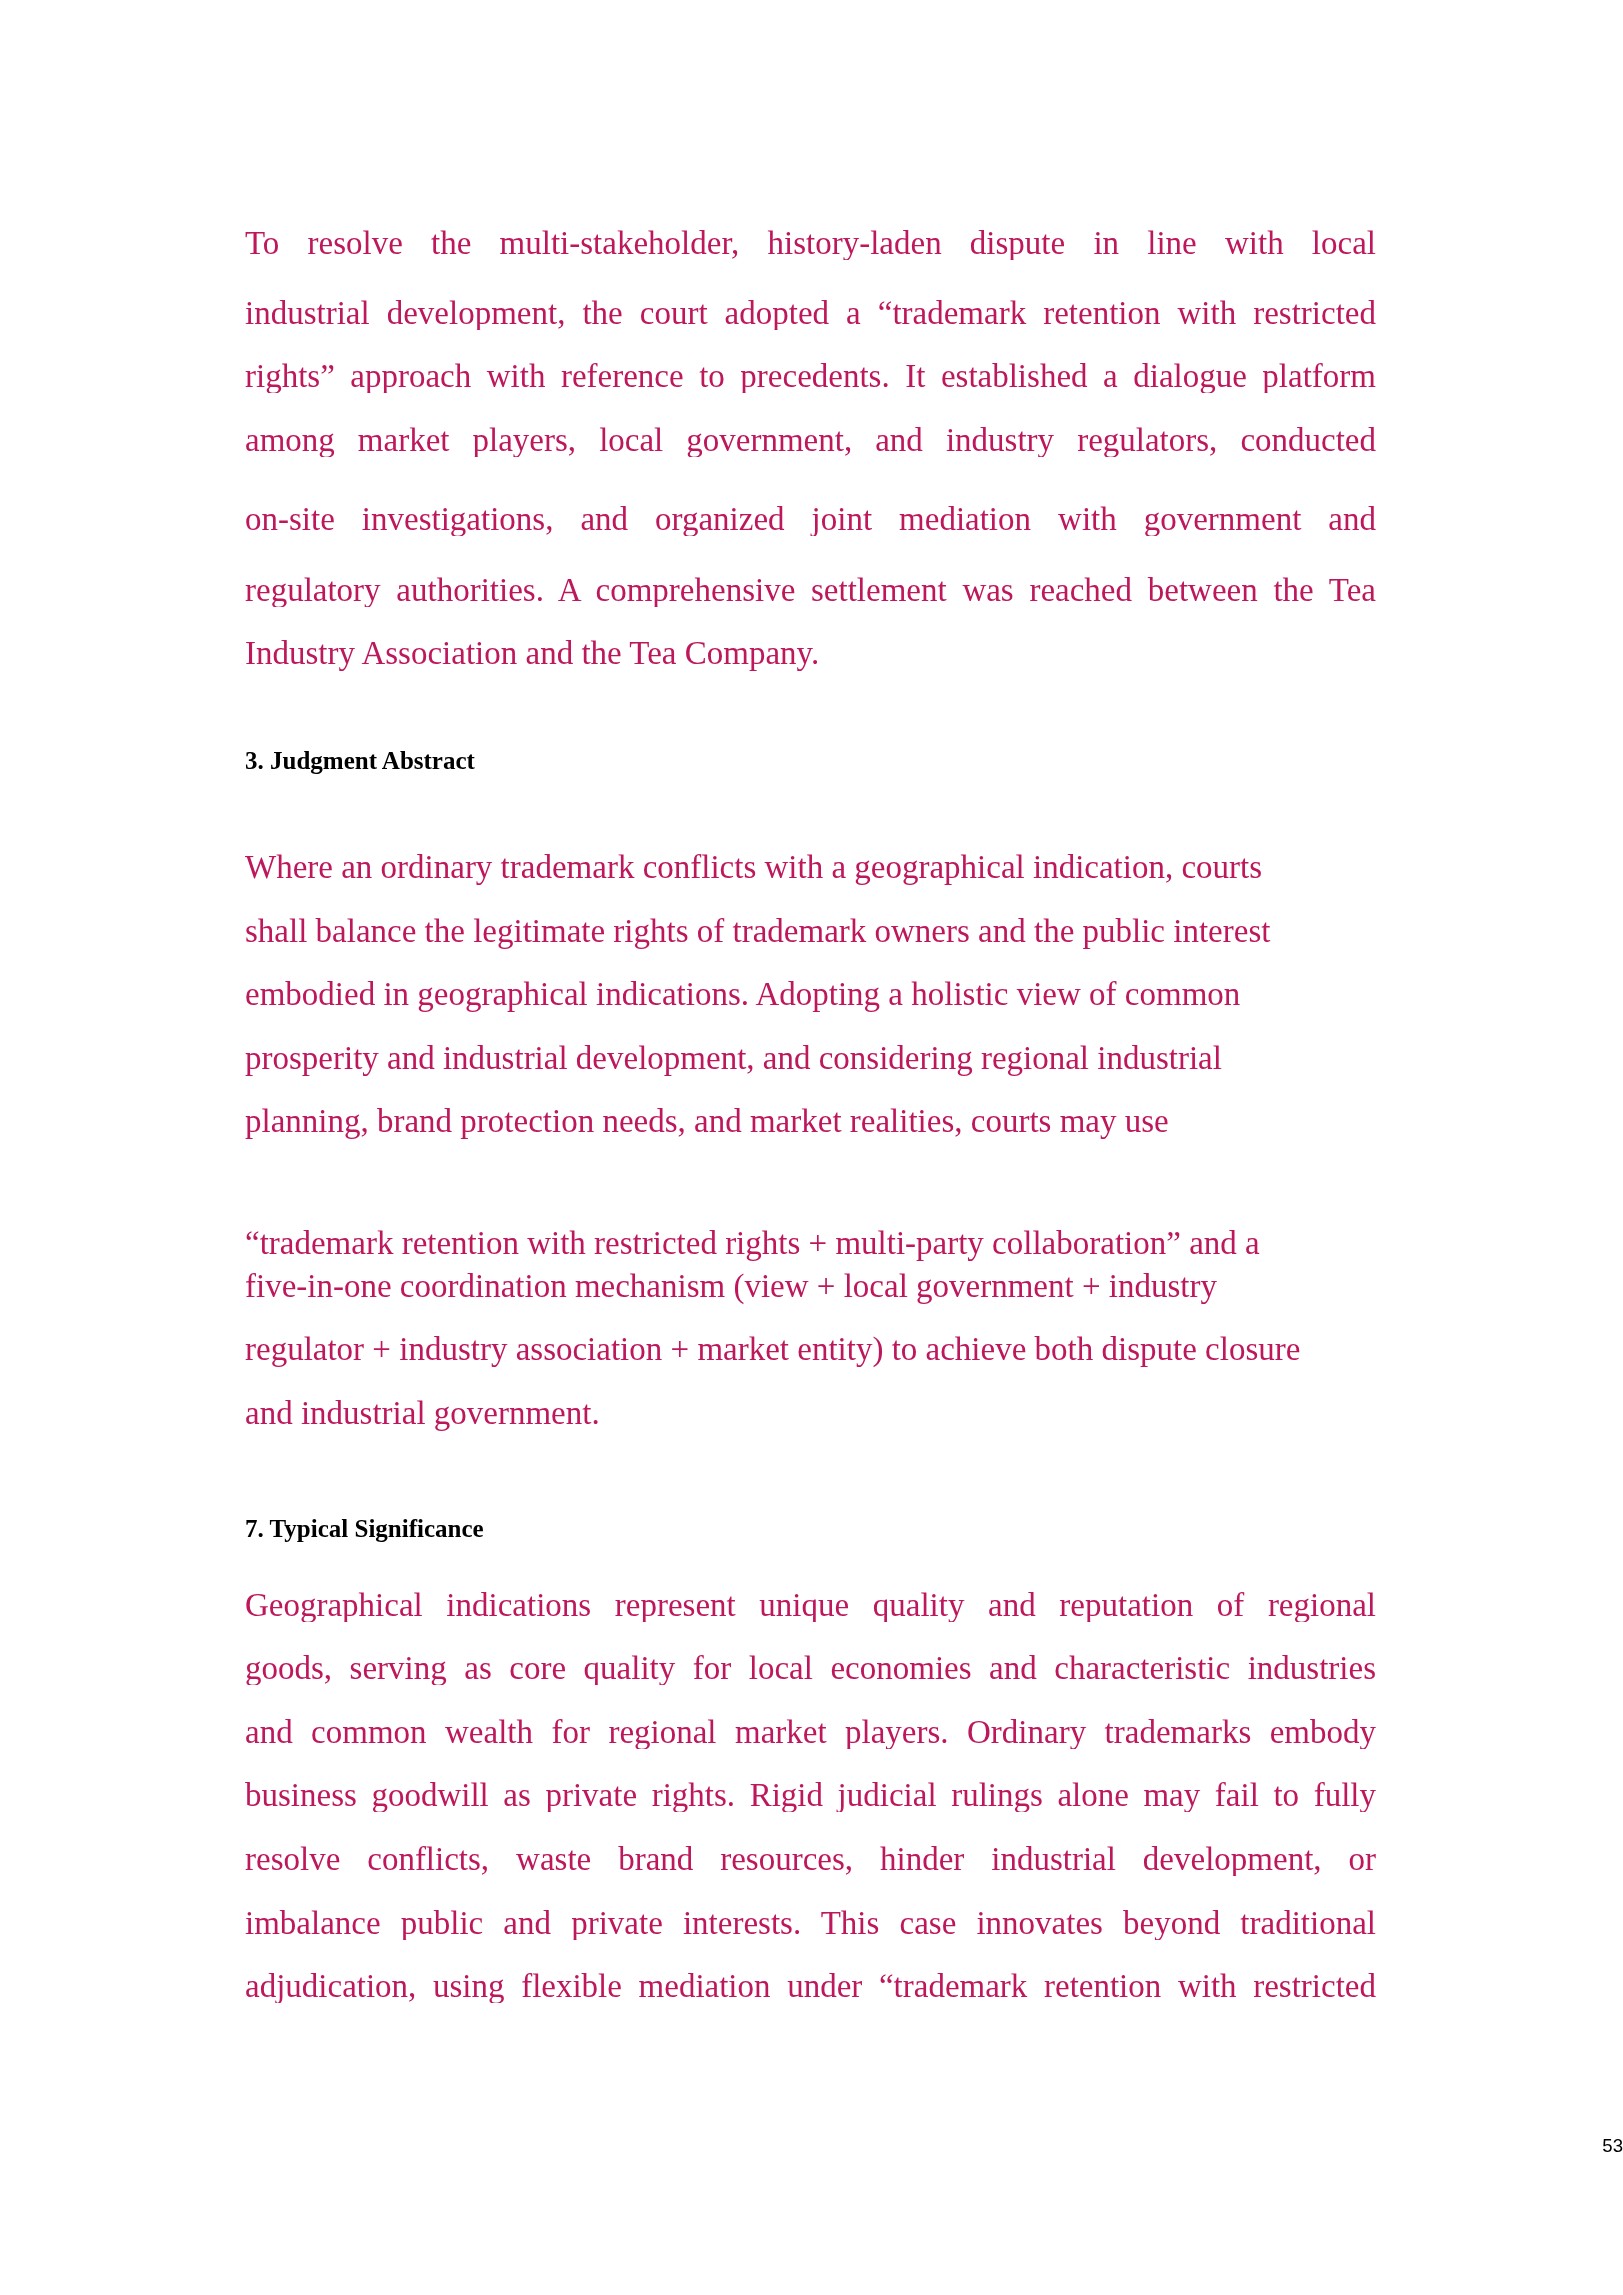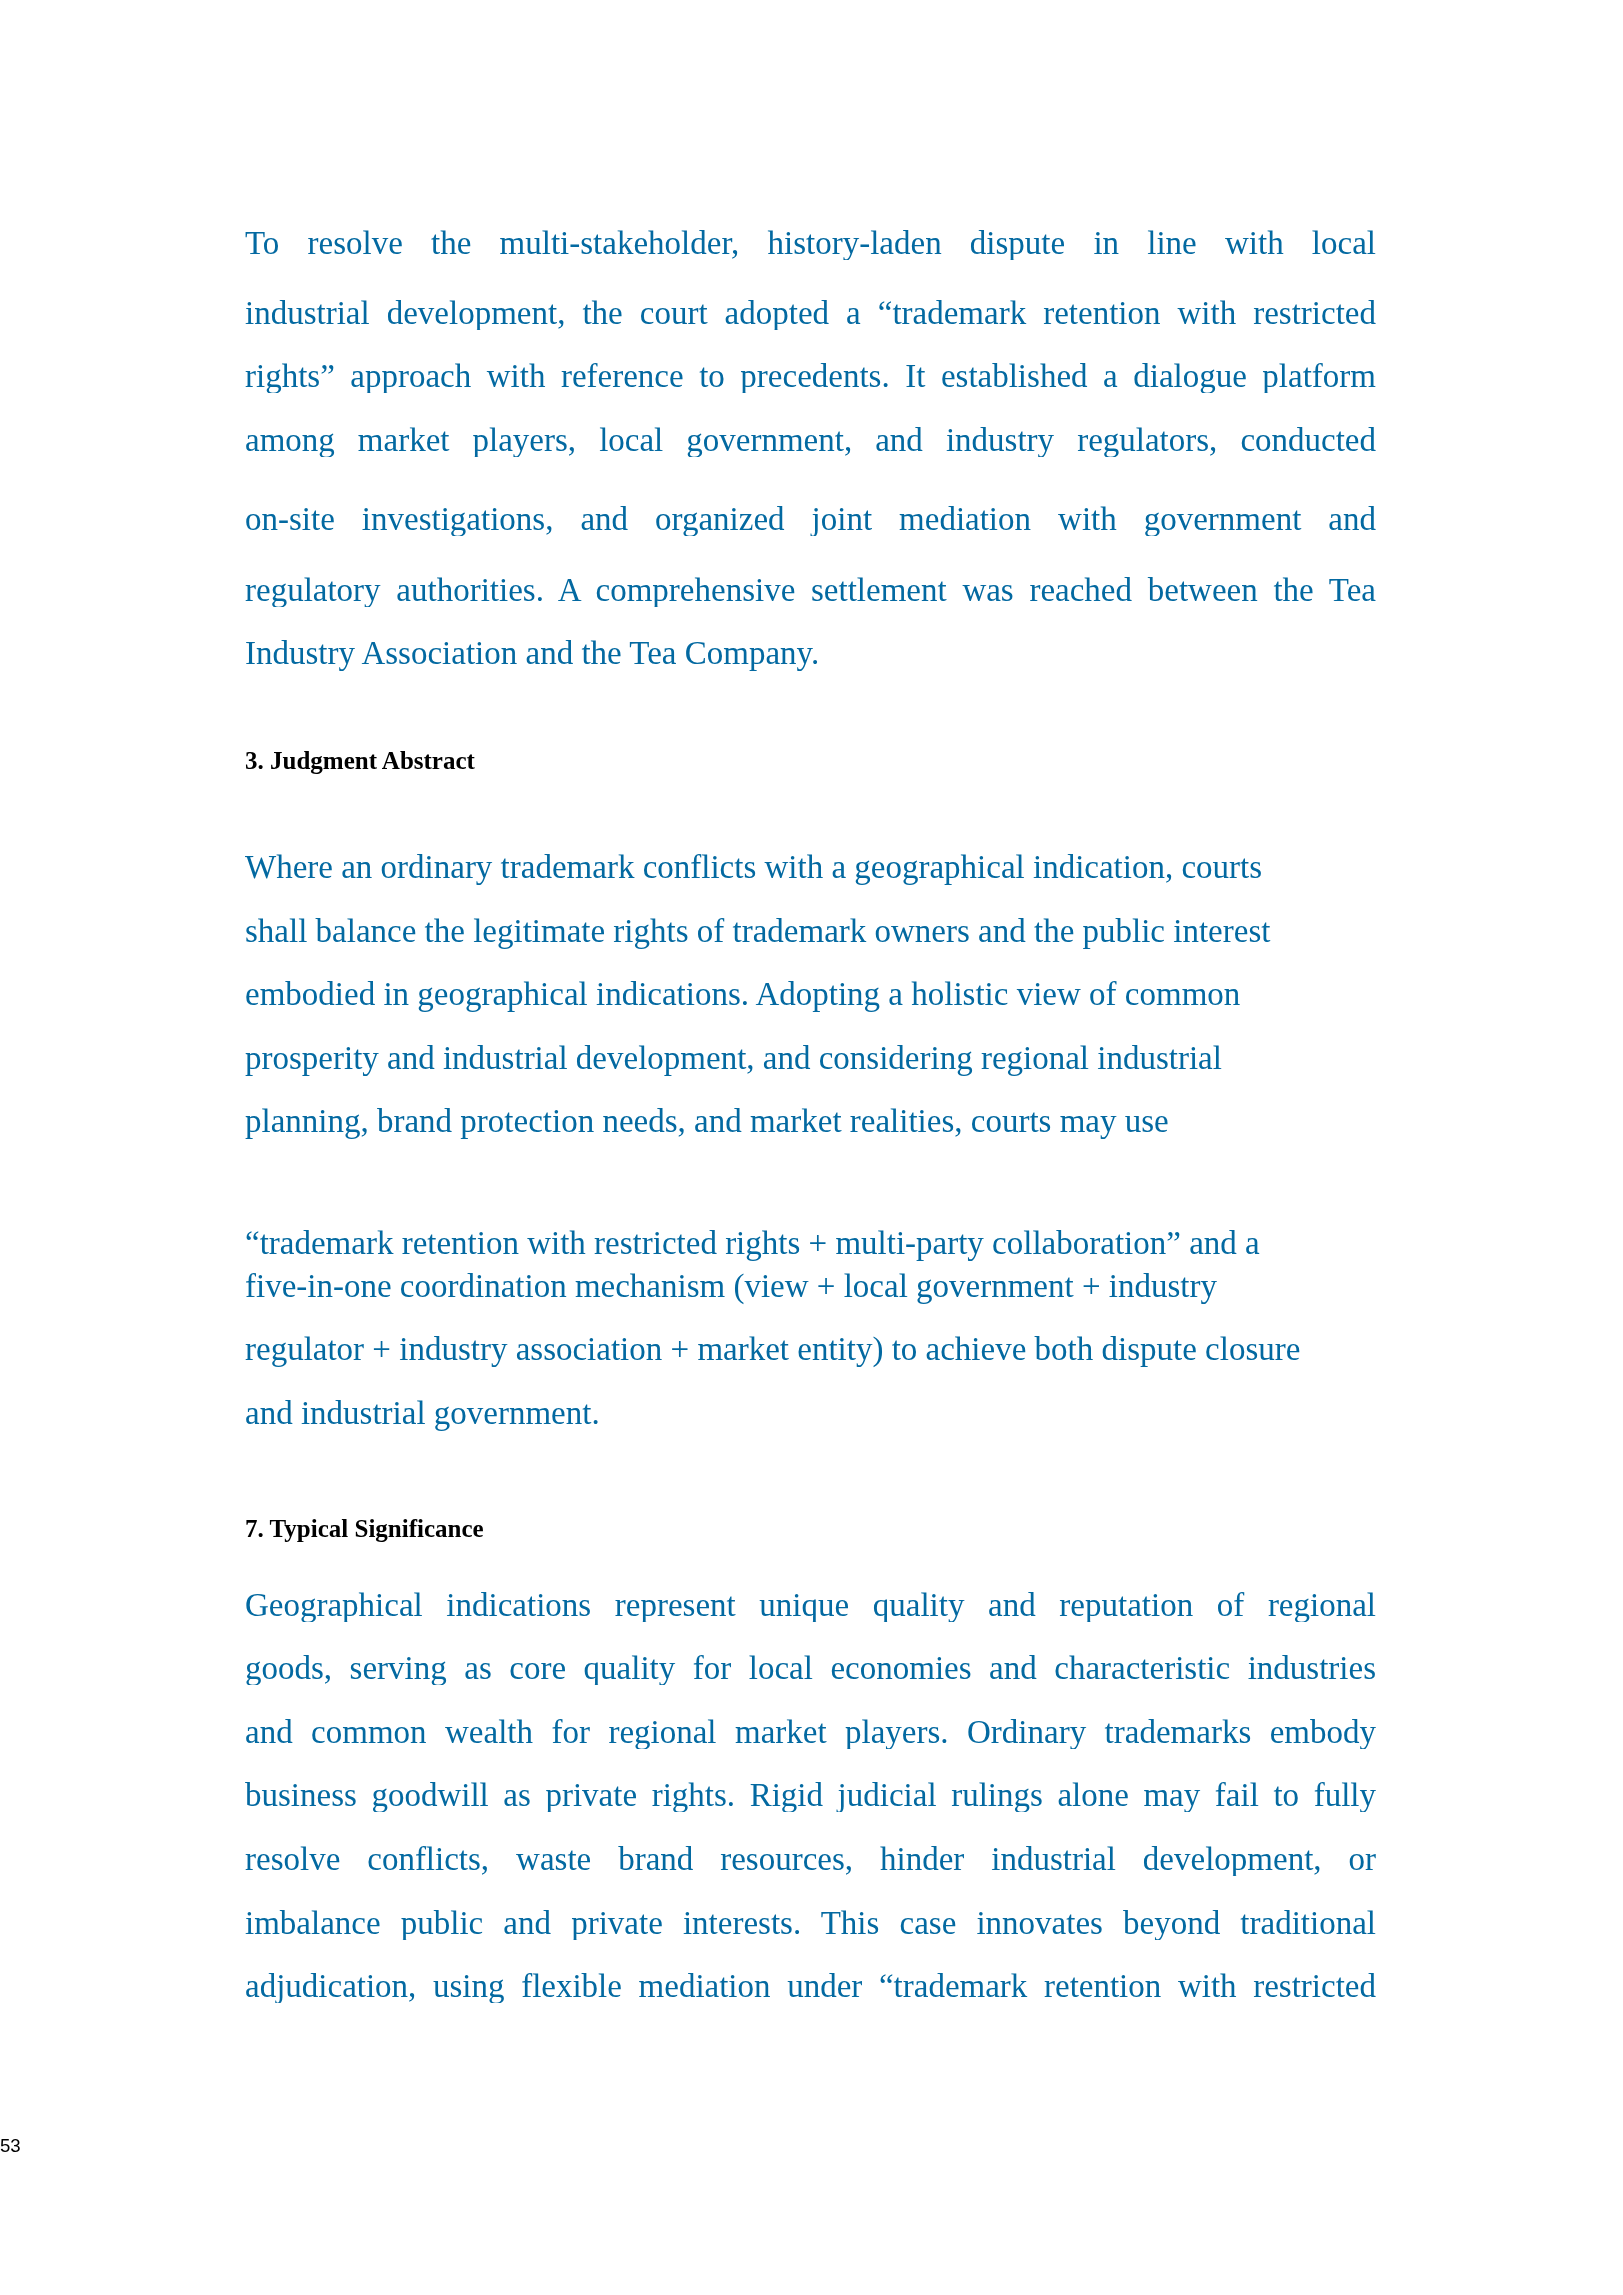--- a/index.html
+++ b/index.html
@@ -1,31 +1,31 @@
 <!DOCTYPE html>
 <html style="font-size:13.5px"><head>
 <meta charset="utf-8">
 <style>
   html, body { margin: 0; padding: 0; background: #ffffff; }
   body { width: 1623px; height: 2295px; position: relative; overflow: hidden; }
   .page { position: absolute; left: 0; top: 0; width: 1623px; height: 2295px; background: #ffffff; }
   .line {
     position: absolute; left: 245px; width: 1131px;
     font-family: "Liberation Serif", "DejaVu Serif", serif;
-    font-size: 33px; line-height: 33px; color: #0369a1;
+    font-size: 33px; line-height: 33px; color: #be185d;
     white-space: nowrap; height: 33px;
   }
   .line.justify { text-align: justify; text-align-last: justify; white-space: normal; overflow: hidden; }
   .heading {
     position: absolute; left: 245px;
     font-family: "Liberation Serif", "DejaVu Serif", serif;
     font-size: 25px; line-height: 31px; font-weight: bold; color: #000000; white-space: nowrap;
   }
   .page-number {
-    position: absolute; left: 0; width: 1623px; text-align: left;
+    position: absolute; left: 0; width: 1623px; text-align: right;
     font-family: "Liberation Sans", "DejaVu Sans", sans-serif;
     font-size: 18.6px; line-height: 18.6px; color: #000000;
   }
 </style>
 </head>
 <body>
 
 <div class="page">
 
   <div>

